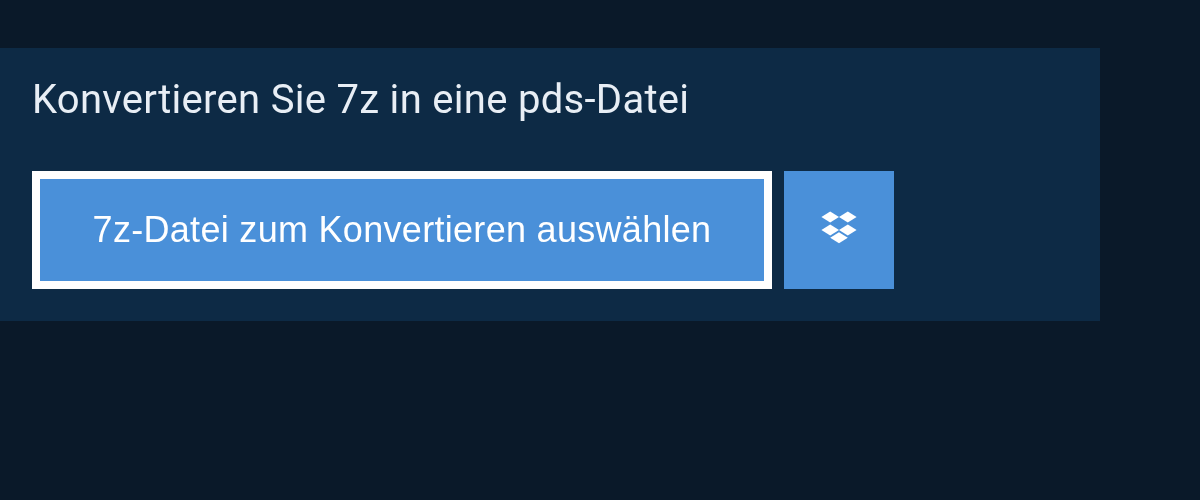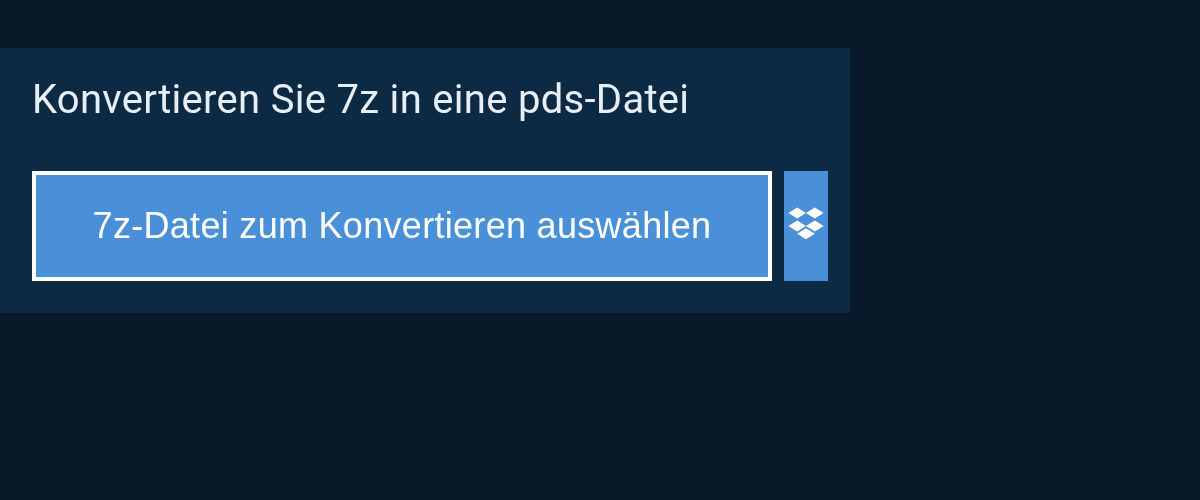--- a/index.html
+++ b/index.html
@@ -9,21 +9,21 @@
     }
     body {
       width: 1200px;
       height: 500px;
       background-color: #0a1929;
       font-family: -apple-system, BlinkMacSystemFont, "Segoe UI", Roboto, Helvetica, Arial, sans-serif;
       overflow: hidden;
     }
     .panel {
       background-color: #0d2a45;
-      width: 850px;
+      width: 1100px;
       margin-top: 48px;
       margin-left: 0;
       padding-bottom: 32px;
     }
     .title-bar {
       padding: 28px 32px 28px 32px;
     }
     .title-text {
       color: #e8eef5;
       font-size: 40px;
@@ -32,21 +32,21 @@
     }
     .button-row {
       display: flex;
       align-items: stretch;
       padding: 0 32px 0 32px;
       gap: 12px;
       margin-top: 20px;
     }
     .select-file-button {
       background-color: #4a90d9;
-      border: 4px solid #ffffff;
+      border: 8px solid #ffffff;
       color: #ffffff;
       font-size: 36px;
       font-weight: 400;
       padding: 30px 48px;
       cursor: pointer;
       display: flex;
       align-items: center;
       justify-content: center;
       flex: 0 0 auto;
       width: 740px;

